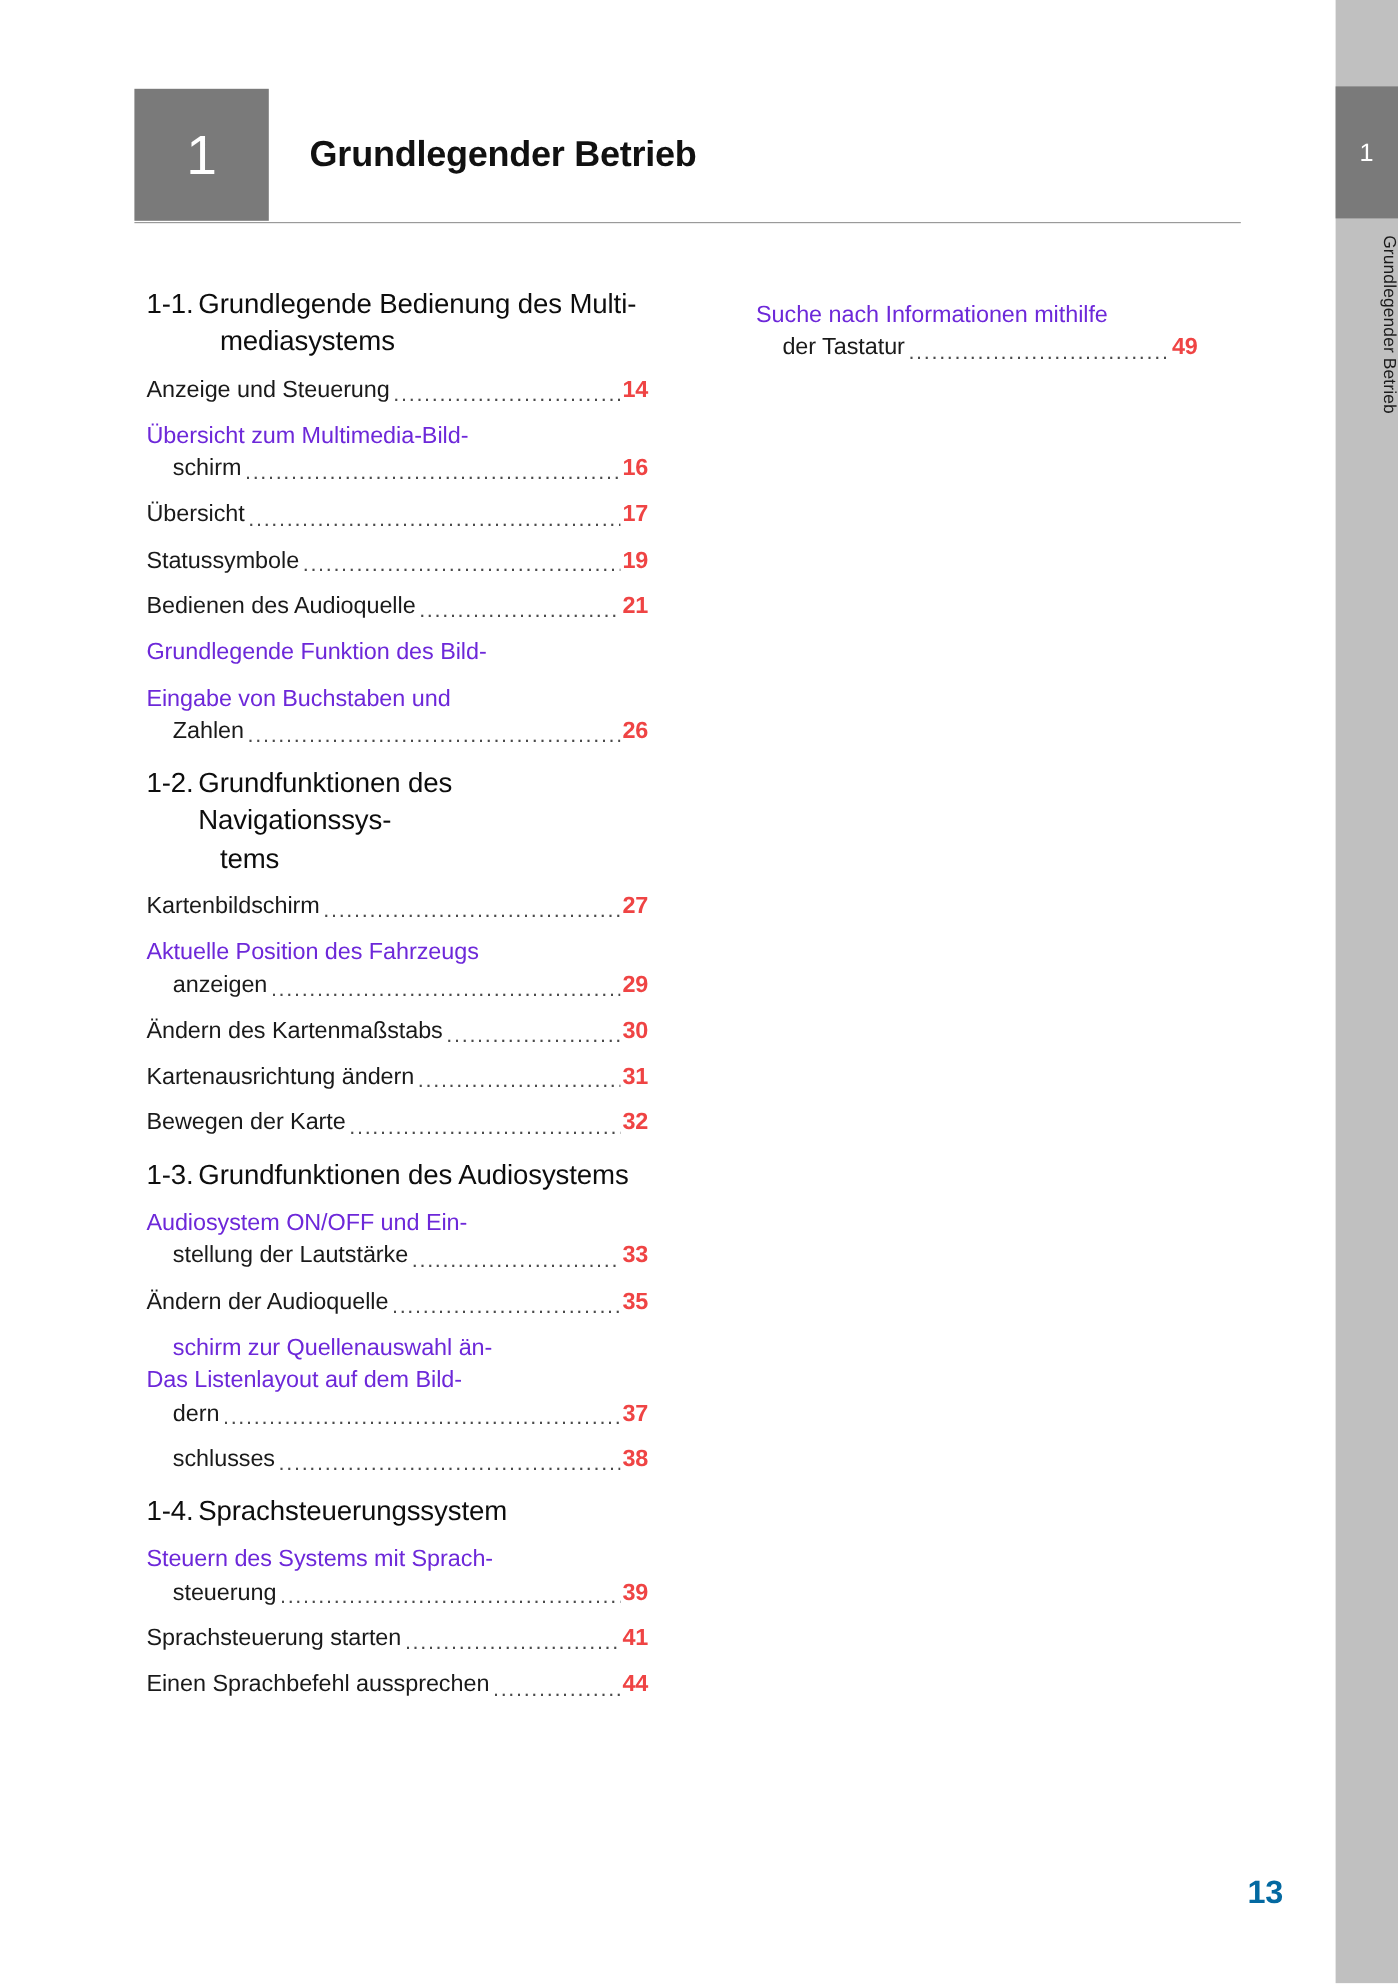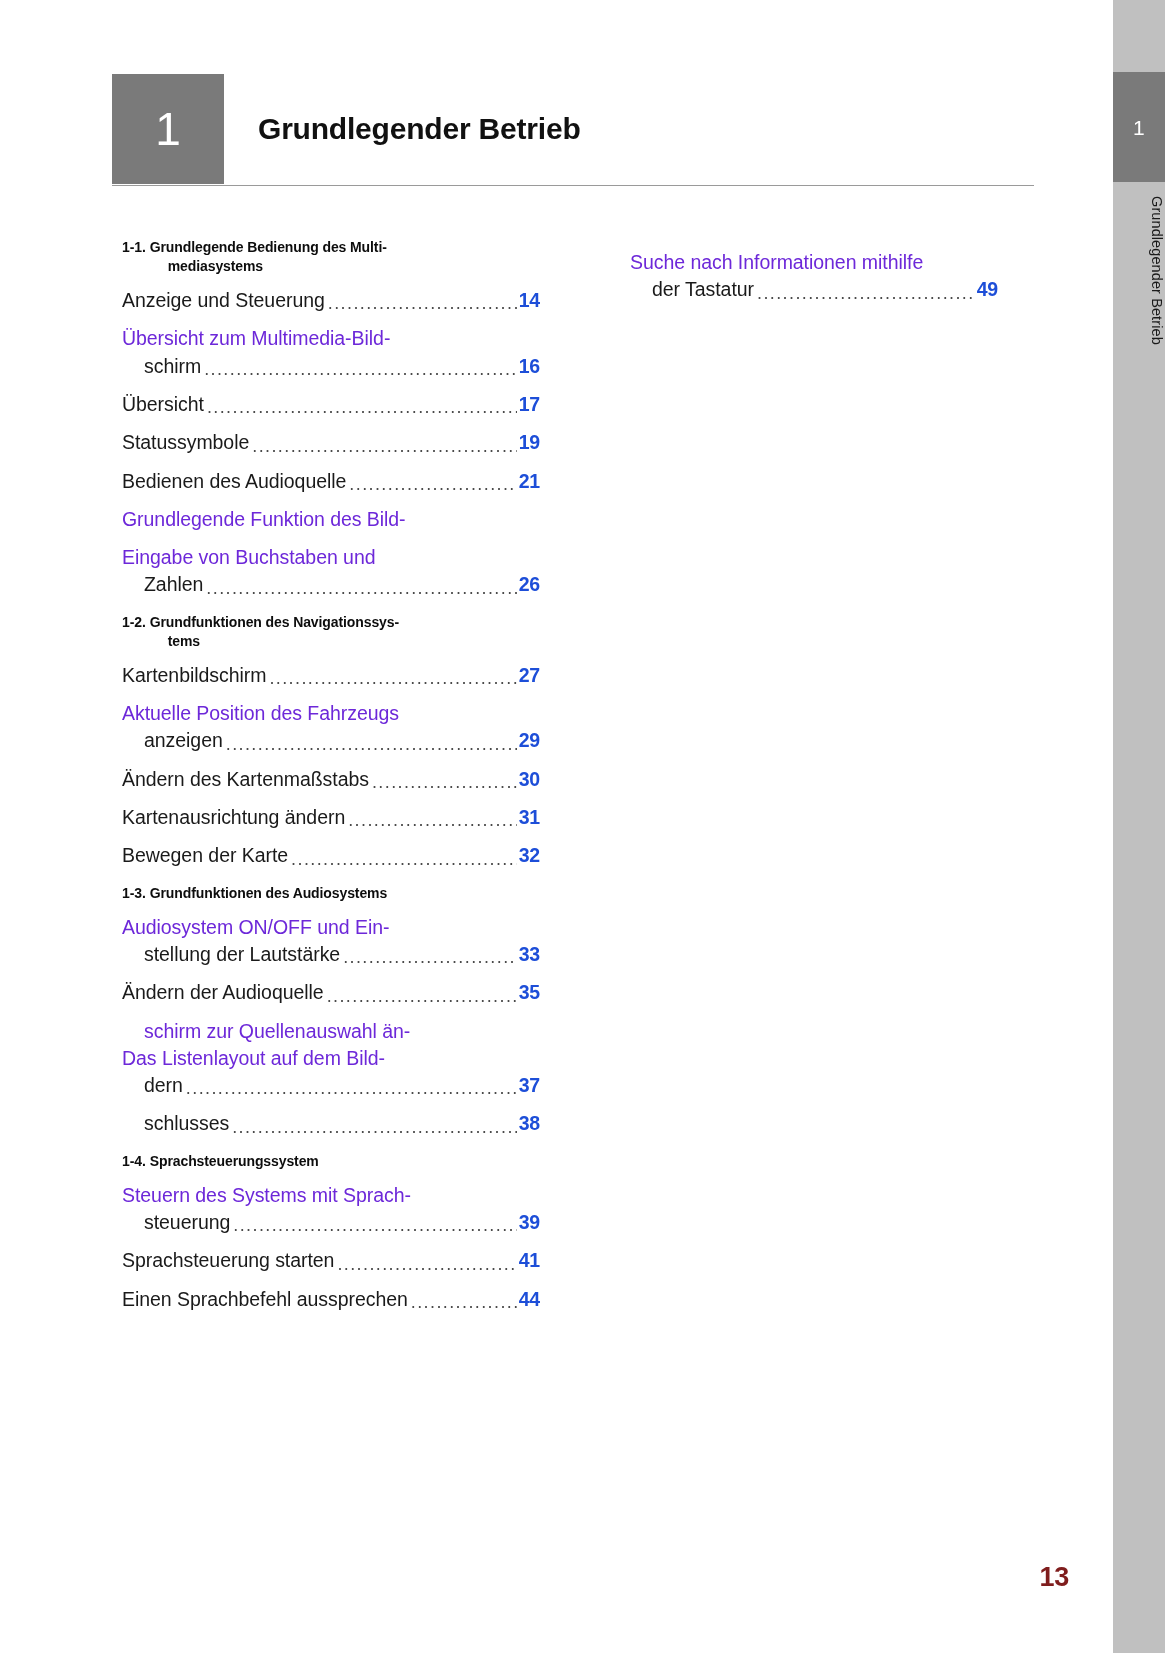--- a/index.html
+++ b/index.html
@@ -134,22 +134,22 @@
   .col {
     position: absolute;
     top: 0;
   }
   .col-left  { left: 122px;  width: 418px; }
   .col-right { left: 630px;  width: 368px; }
 
   
   .section {
     display: flex;
-    font-size: 14px;
-    font-weight: 700;
+    font-size: 23px;
+    font-weight: 400;
     color: #0d0d0d;
     line-height: 1.36;
     letter-spacing: -0.1px;
     margin-top: 14px;
     margin-bottom: 4px;
   }
   .section:first-child { margin-top: 0; }
   .section-num {
     flex: 0 0 auto;
     padding-right: 4px;
@@ -204,35 +204,35 @@
     line-height: 1;
     position: relative;
     bottom: 2px;
     margin: 0 1px 0 3px;
   }
   .leader::before {
     content: "................................................................................................";
   }
   .pagenum {
     flex: 0 0 auto;
-    color: #1d4ed8;
+    color: #ef4444;
     font-weight: 700;
     font-size: 19.5px;
     padding-left: 1px;
     letter-spacing: -0.2px;
   }
 
   
   .folio {
     position: absolute;
     right: 96px;
     bottom: 60px;
     font-size: 27px;
     font-weight: 700;
-    color: #7f1d1d;
+    color: #0369a1;
     letter-spacing: -0.3px;
   }
 </style>
 </head>
 <body>
 
 <div class="page">
 
   <div class="chapter-header">
     <div class="chapter-number-box">

